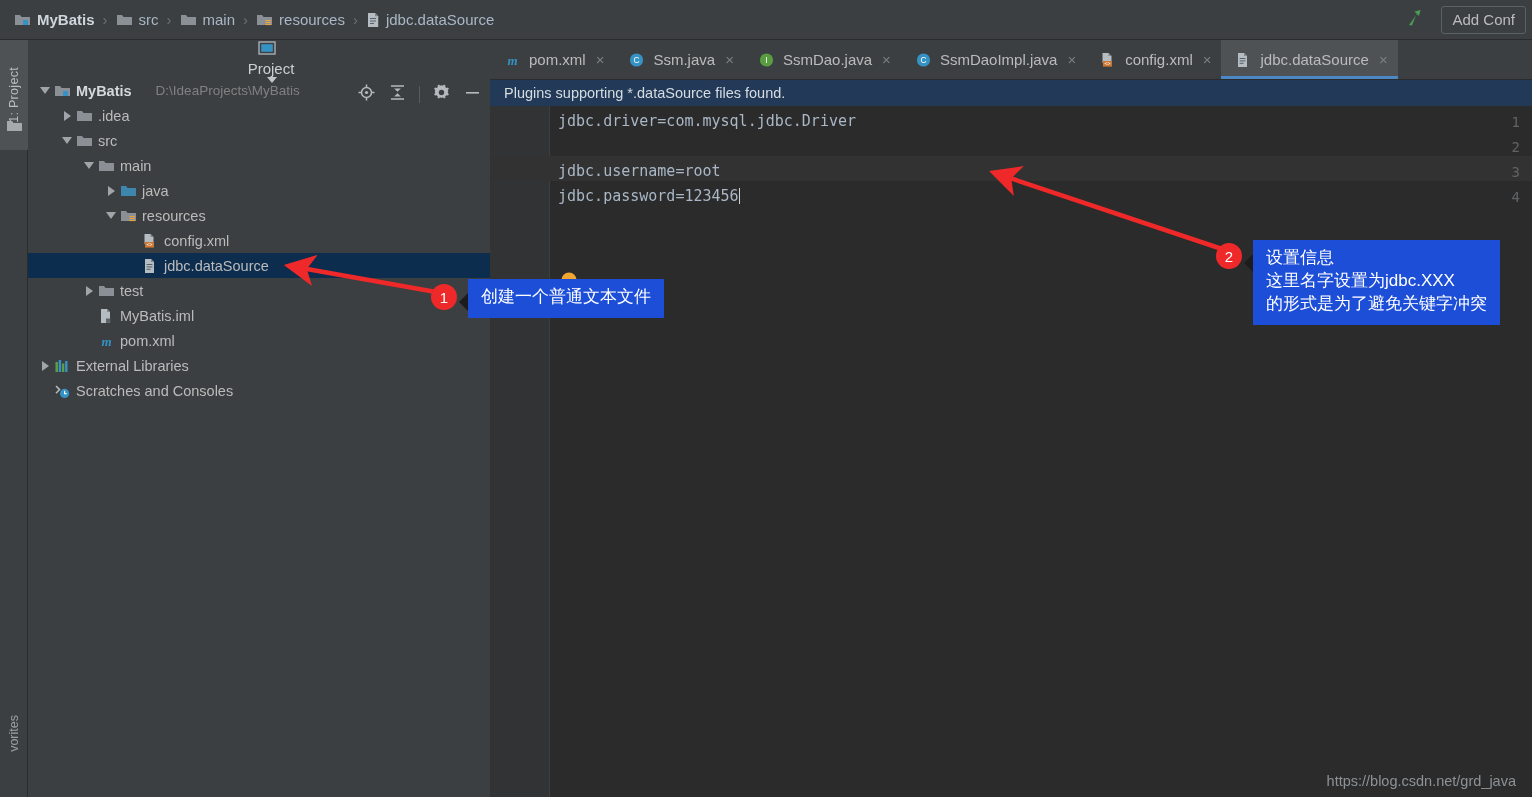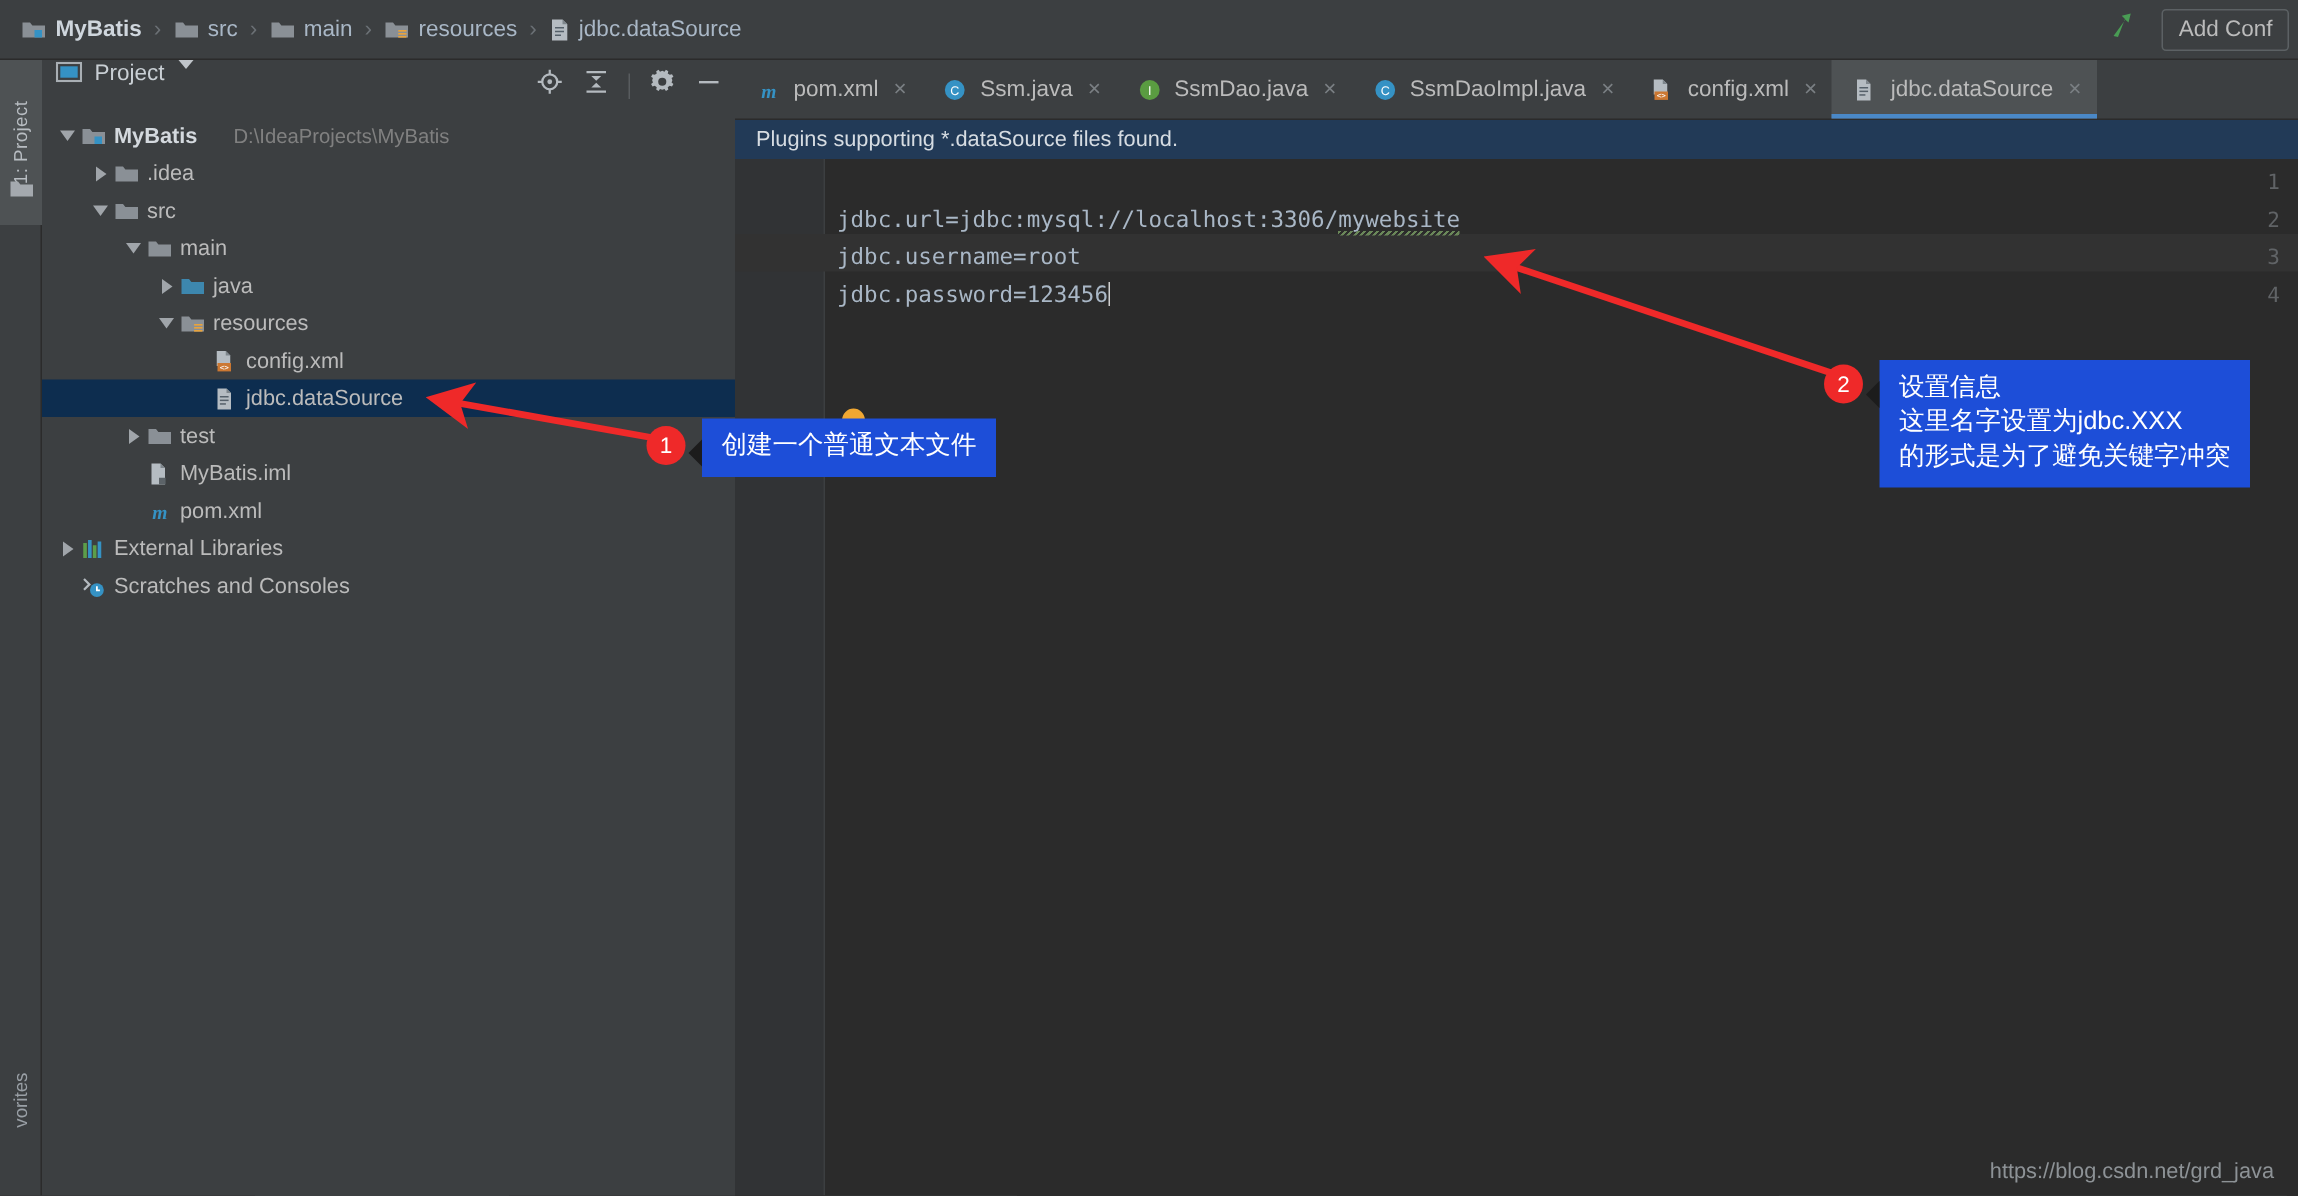--- a/index.html
+++ b/index.html
@@ -59,21 +59,21 @@
     transform: rotate(180deg);
     color: #9aa0a6; font-size: 12.5px; white-space: nowrap;
   }
 
   
   .projpanel {
     position: absolute; left: 28px; top: 40px; width: 462px; height: 757px;
     background: #3c3f41;
   }
   .proj-header {
-    height: 34px; display: flex; padding: 0 8px 0 9px;
+    height: 34px; display: flex; align-items: center; padding: 0 8px 0 24px; flex-direction: column;
   }
   .proj-title { color: #c9cfd4; font-size: 15px; margin-left: 8px; }
   .caret-dn {
     width: 0; height: 0; margin-left: 9px;
     border-left: 5px solid transparent; border-right: 5px solid transparent;
     border-top: 6px solid #c0c5ca;
   }
   .proj-tools { margin-left: auto; display: flex; align-items: center; gap: 12px; }
   .tool-div { width: 1px; height: 17px; background: #585c5f; }
 
@@ -537,21 +537,21 @@
 
     <div class="code-area">
       <div class="gutter"></div>
       <div class="curline" style="top:50px"></div>
 
       <span class="lnum" style="top:8px">1</span>
       <span class="lnum" style="top:33px">2</span>
       <span class="lnum" style="top:58px">3</span>
       <span class="lnum" style="top:83px">4</span>
 
-      <div class="codeline" style="top:31px"><span>jdbc.url=jdbc:mysql://localhost:3306/</span><span class="typo">mywebsite</span></div>
+      <div class="codeline" style="top:6px">jdbc.driver=com.mysql.jdbc.Driver</div>
       <div class="codeline" style="top:56px">jdbc.username=root</div>
       <div class="codeline" style="top:81px"><span>jdbc.password=123456</span><span class="caret-bar"></span></div>
 
       <span class="bulb">
         <svg width="20" height="22" viewBox="0 0 20 22">
             <ellipse cx="10" cy="9" rx="7.6" ry="7.6" fill="#f0a732"></ellipse>
             <rect x="6.6" y="15.4" width="6.8" height="1.7" rx=".7" fill="#c98b22"></rect>
             <rect x="7.4" y="18" width="5.2" height="1.6" rx=".7" fill="#c98b22"></rect>
           </svg>
       </span>

